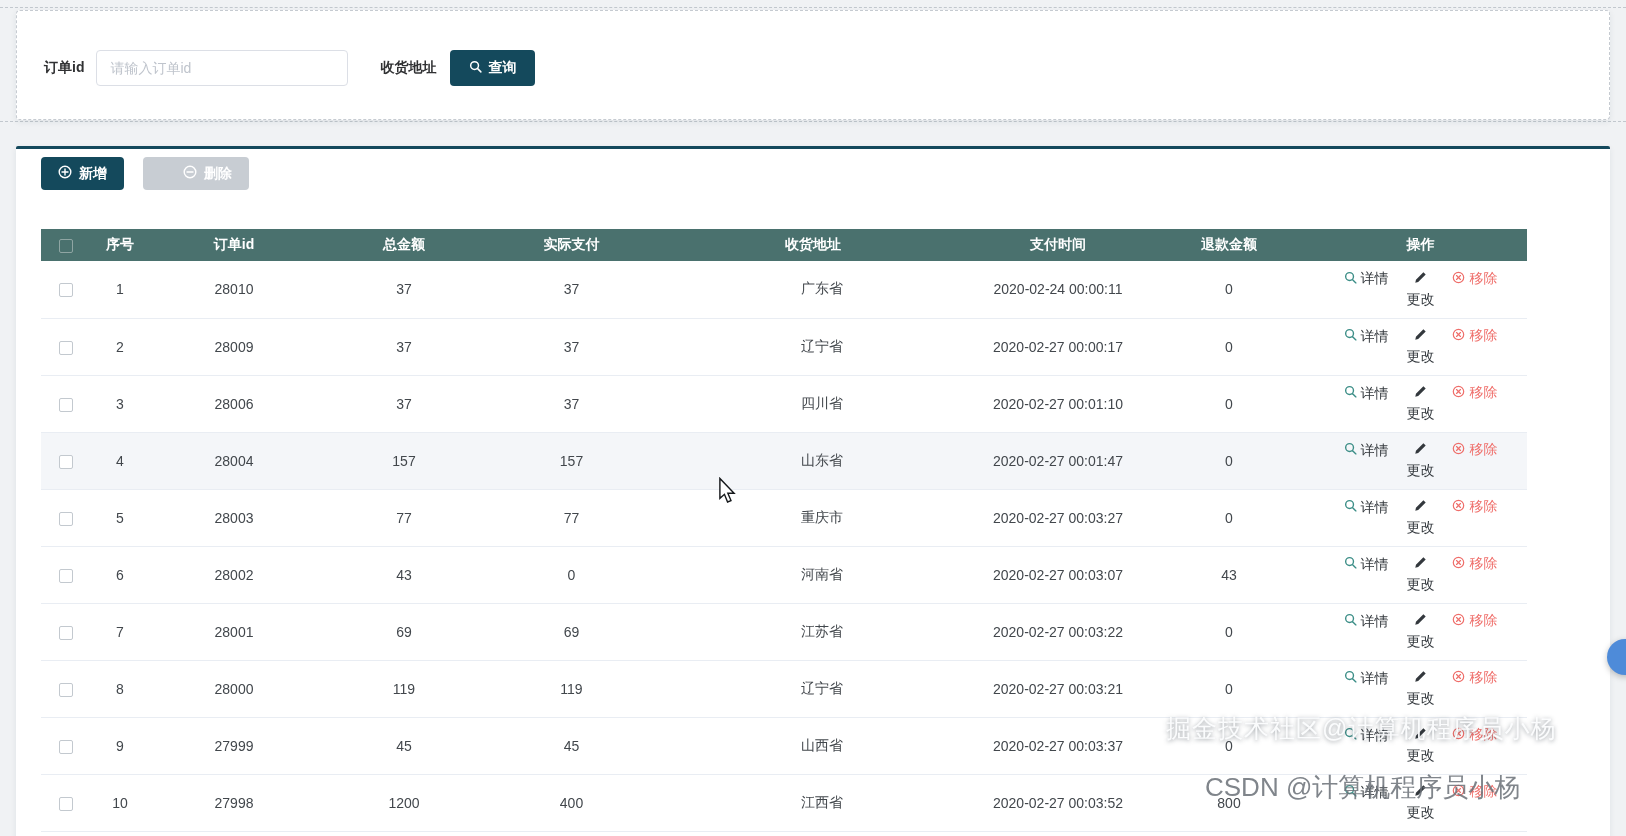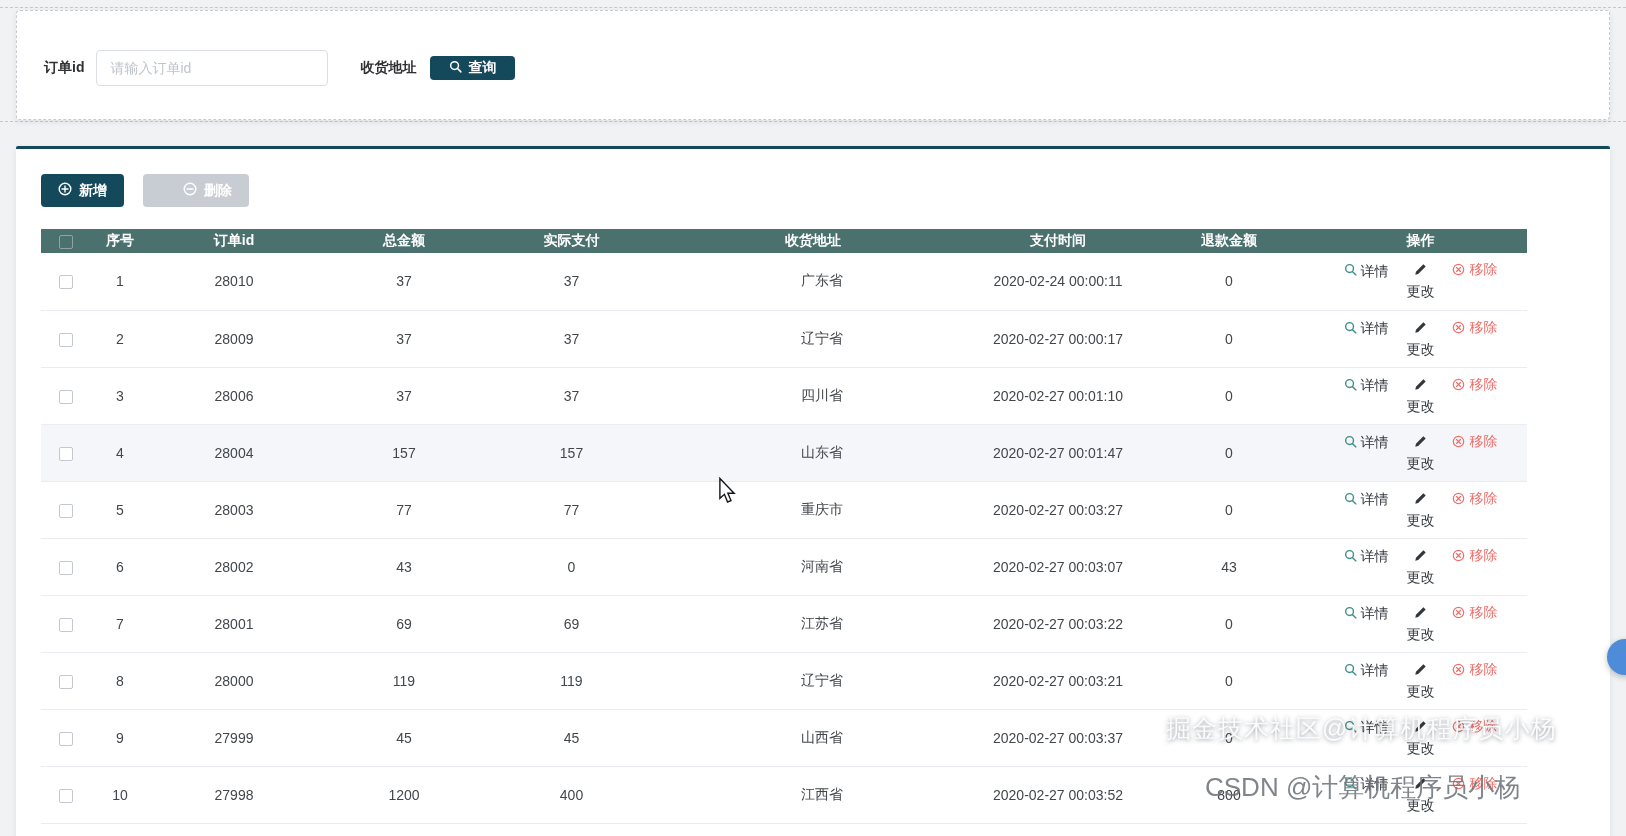--- a/index.html
+++ b/index.html
@@ -21,52 +21,52 @@
     box-shadow: 0 2px 6px rgba(31,45,61,.08);
   }
   #search-card { top: 10px; height: 110px; border: 1px dashed #c6cbd1; }
   #table-card  { top: 146px; height: 762px; border-top: 3px solid var(--accent, #14495c); border-radius: 2px; }
 
   
   #search-form { position: absolute; left: 27px; top: 38px; height: 38px; display: flex; align-items: center; }
   .form-label { font-size: 14px; color: #303133; font-weight: 700; white-space: nowrap; }
   #address-label { margin-left: 32px; }
   .text-input {
-    width: 232px; height: 36px; margin-left: 12px;
+    width: 252px; height: 36px; margin-left: 12px;
     border: 1px solid #dcdfe6; border-radius: 4px;
     padding: 0 13px; font-size: 14px; color: #606266;
     outline: none; background: #fff; font-family: inherit;
   }
   .text-input::placeholder { color: #bfc4cc; }
   #query-btn {
-    margin-left: 14px; height: 24px; padding: 0 19px;
+    margin-left: 14px; height: 36px; padding: 0 19px;
     border: none; border-radius: 4px;
     background: var(--accent, #14495c); color: #fff;
     font-size: 14px; font-weight: 700; display: inline-flex; align-items: center; gap: 6px;
     cursor: pointer; font-family: inherit; text-align: right;
   }
 
   
-  #toolbar { position: absolute; left: 25px; top: 25px; display: flex; gap: 19px; }
+  #toolbar { position: absolute; left: 25px; top: 8px; display: flex; gap: 19px; }
   .tb-btn {
     height: 33px; padding: 0 17px; border: none; border-radius: 4px;
     font-size: 14px; font-weight: 700; color: #fff;
     display: inline-flex; align-items: center; gap: 7px;
     cursor: pointer; font-family: inherit;
   }
   #add-btn { background: var(--accent, #14495c); }
   #delete-btn { background: var(--disabled-btn, #c8cdd3); padding-left: 40px; }
 
   
   #order-table {
     position: absolute; left: 25px; top: 80px; width: 1486px;
     border-collapse: collapse; table-layout: fixed;
   }
   #order-table thead th {
-    height: 24px; background: var(--header-bg, #4a716e);
+    height: 32px; background: var(--header-bg, #4a716e);
     color: #fff; font-size: 14px; font-weight: 700; text-align: center;
   }
   #order-table tbody td {
     height: 57px; border-bottom: 1px solid #e9edf3;
     font-size: 14px; color: #42474c; text-align: center; background: #fff;
   }
   #order-table tbody tr.hovered td { background: #f4f6f9; }
   #order-table td.addr { text-align: center; padding-left: 18px; }
 
   .cb {
@@ -76,21 +76,21 @@
   }
   th .cb { border-color: #8fa5a3; background: transparent; }
 
   .ops { white-space: nowrap; }
   .op { display: inline-flex; align-items: center; gap: 4px; margin: 0 7px; cursor: pointer; font-size: 14px; }
   .op svg { flex: 0 0 auto; }
   .op-detail { color: var(--link-dark, #33383d); font-family: Liberation Serif, serif; }
   .op-detail svg { stroke: var(--detail, #3c8e87); }
   .op-edit { color: var(--link-dark, #33383d); flex-direction: column; }
   .op-edit svg { fill: var(--link-dark, #33383d); }
-  .op-remove { color: var(--danger, #ef6e6a); align-items: flex-end; }
+  .op-remove { color: var(--danger, #ef6e6a); }
   .op-remove svg { stroke: var(--danger, #ef6e6a); }
 
   
   #wm-csdn {
     position: absolute; left: 1205px; top: 770px; font-size: 26px;
     color: rgba(106,112,119,.85); white-space: nowrap; z-index: 11;
   }
   #wm-juejin {
     position: absolute; left: 1166px; top: 712px; font-size: 25px; letter-spacing: 1px;
     color: rgba(252,253,254,.96); text-shadow: 0 1px 4px rgba(50,60,70,.5);

